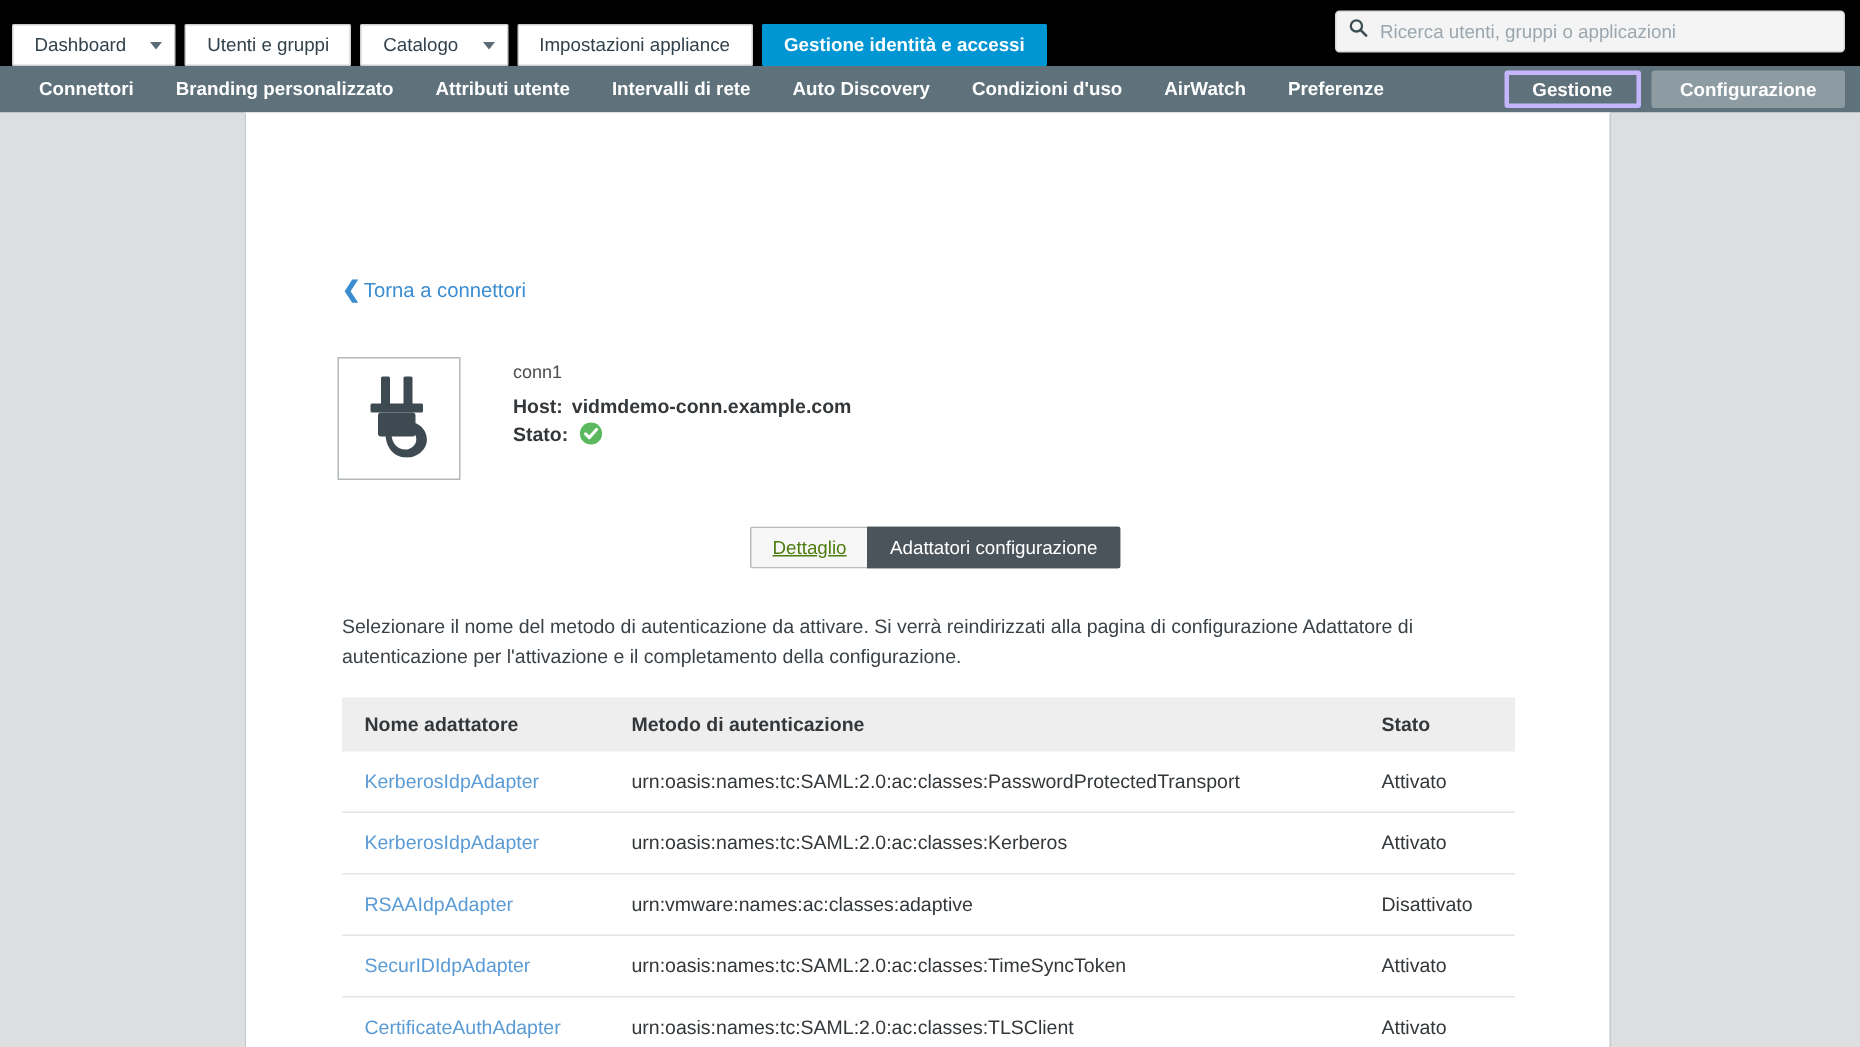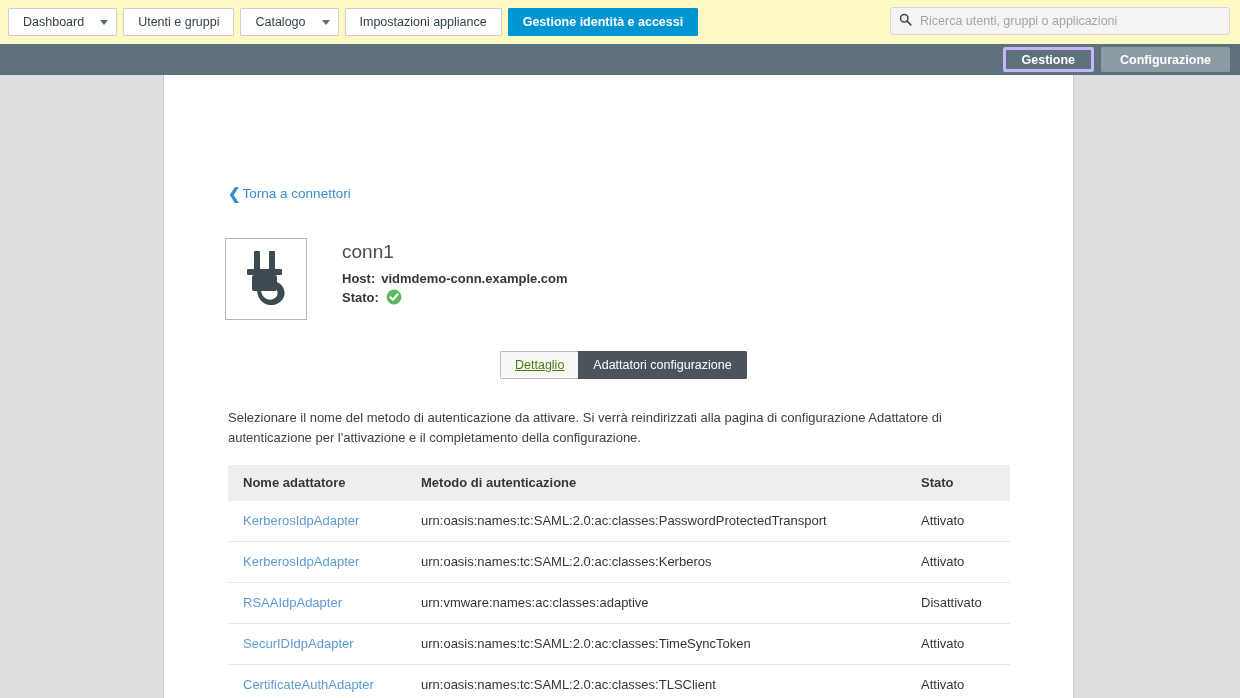--- a/index.html
+++ b/index.html
@@ -8,23 +8,23 @@
     width: 1240px; height: 698px;
     overflow: hidden;
     background: #dcdedf;
     font-family: "Liberation Sans", sans-serif;
     -webkit-font-smoothing: antialiased;
   }
 
   
   .topbar {
     height: 44px;
-    background: #fef9c3;
-    display: flex;
-    align-items: center;
+    background: #000000;
+    display: flex;
+    align-items: flex-end;
     padding: 0 8px;
     position: relative;
   }
   .nav-tabs { display: flex; align-items: center; gap: 0; }
   .nav-tab {
     height: 28px;
     background: #ffffff;
     border: 1px solid #cfcfcf;
     margin-right: 6px;
     display: flex;
@@ -164,21 +164,21 @@
   .conn-icon {
     width: 82px; height: 82px;
     border: 1px solid #b3b8bb;
     background: #ffffff;
     display: flex;
     align-items: center;
     justify-content: center;
     flex: 0 0 auto;
   }
   .conn-info { margin-left: 35px; padding-top: 3px; }
-  .conn-name { font-size: 19px; color: #4d4d4d; margin-bottom: 8px; }
+  .conn-name { font-size: 12px; color: #4d4d4d; margin-bottom: 8px; }
   .conn-row { font-size: 13px; color: #33373a; margin-bottom: 3px; display: flex; align-items: center; }
   .conn-label { font-weight: bold; color: #33373a; }
   .conn-value { margin-left: 6px; font-weight: bold; color: #33373a; }
   .status-ok { margin-left: 7px; display: inline-flex; }
 
   
   .tabswitch {
     position: absolute;
     left: 336px;
     top: 276px;
@@ -268,20 +268,30 @@
       <svg width="13" height="13" viewBox="0 0 16 16">
         <circle cx="6.5" cy="6.5" r="4.6" fill="none" stroke="#3d4c55" stroke-width="1.9"></circle>
         <line x1="10" y1="10" x2="14.5" y2="14.5" stroke="#3d4c55" stroke-width="2.1" stroke-linecap="round"></line>
       </svg>
     </span>
     <input type="text" placeholder="Ricerca utenti, gruppi o applicazioni" style="">
   </div>
 </div>
 
 <div class="subnav">
+  <div id="subnavItems" style="display:flex;">
+      <div class="subnav-item">Connettori</div>
+      <div class="subnav-item">Branding personalizzato</div>
+      <div class="subnav-item">Attributi utente</div>
+      <div class="subnav-item">Intervalli di rete</div>
+      <div class="subnav-item">Auto Discovery</div>
+      <div class="subnav-item">Condizioni d'uso</div>
+      <div class="subnav-item">AirWatch</div>
+      <div class="subnav-item">Preferenze</div>
+    </div>
   <div class="subnav-right" id="subnavButtons">
       <div class="subnav-btn">Gestione</div>
       <div class="subnav-btn active">Configurazione</div>
     </div>
 </div>
 
 <div class="page">
   <div class="panel">
 
     <div class="back-link">

